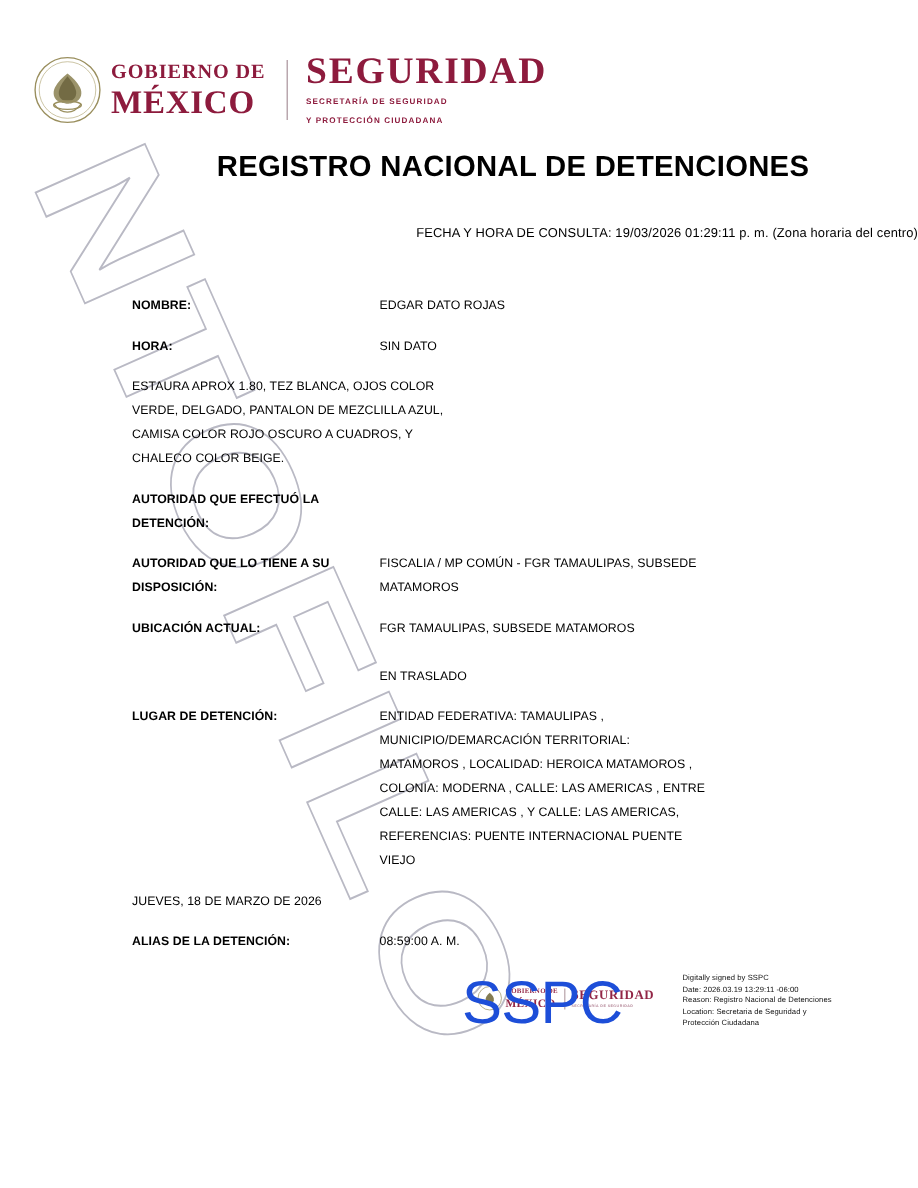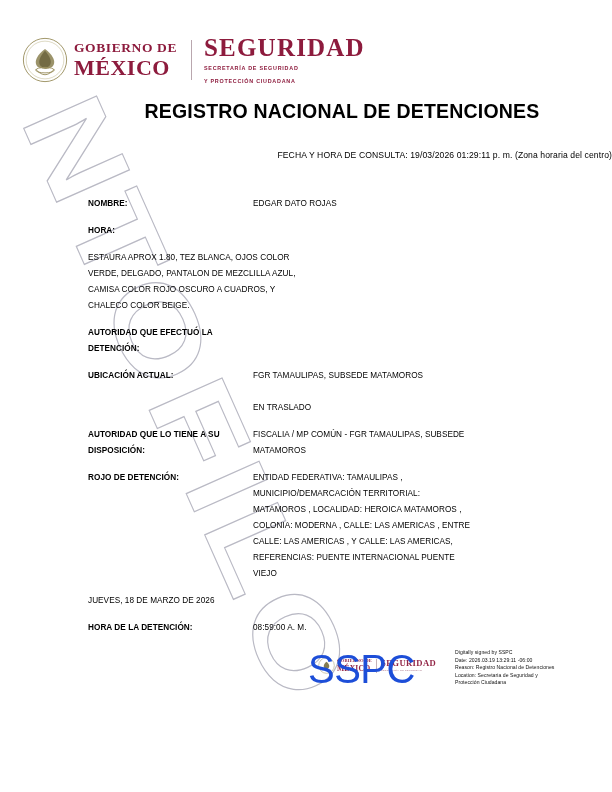--- a/index.html
+++ b/index.html
@@ -280,56 +280,57 @@
 
   <div class="consult">FECHA Y HORA DE CONSULTA:  19/03/2026 01:29:11 p. m. (Zona horaria del centro)</div>
 
   <div class="fields">
     <div class="field-row">
       <div class="field-label">NOMBRE:</div>
       <div class="field-value">EDGAR  DATO ROJAS</div>
     </div>
     <div class="field-row">
       <div class="field-label">HORA:</div>
+      <div class="field-value">SIN DATO</div>
     </div>
     <div class="field-row">
       <div class="field-value">ESTAURA APROX 1.80, TEZ BLANCA, OJOS COLOR
 VERDE, DELGADO, PANTALON DE MEZCLILLA AZUL,
 CAMISA COLOR ROJO OSCURO A CUADROS, Y
 CHALECO COLOR BEIGE.</div>
     </div>
     <div class="field-row">
       <div class="field-label">AUTORIDAD QUE EFECTUÓ LA DETENCIÓN:</div>
     </div>
     <div class="field-row">
-      <div class="field-label">UBICACIÓN ACTUAL:</div>
-      <div class="field-value">FGR TAMAULIPAS, SUBSEDE MATAMOROS
-
-EN TRASLADO</div>
-    </div>
-    <div class="field-row">
       <div class="field-label">AUTORIDAD QUE LO TIENE A SU DISPOSICIÓN:</div>
       <div class="field-value">FISCALIA / MP COMÚN - FGR TAMAULIPAS, SUBSEDE
 MATAMOROS</div>
     </div>
     <div class="field-row">
-      <div class="field-label">ROJO DE DETENCIÓN:</div>
+      <div class="field-label">UBICACIÓN ACTUAL:</div>
+      <div class="field-value">FGR TAMAULIPAS, SUBSEDE MATAMOROS
+
+EN TRASLADO</div>
+    </div>
+    <div class="field-row">
+      <div class="field-label">LUGAR DE DETENCIÓN:</div>
       <div class="field-value">ENTIDAD FEDERATIVA: TAMAULIPAS ,
 MUNICIPIO/DEMARCACIÓN TERRITORIAL:
 MATAMOROS , LOCALIDAD: HEROICA MATAMOROS ,
 COLONIA: MODERNA , CALLE: LAS AMERICAS , ENTRE
 CALLE: LAS AMERICAS , Y CALLE: LAS AMERICAS,
 REFERENCIAS: PUENTE INTERNACIONAL PUENTE
 VIEJO</div>
     </div>
     <div class="field-row">
       <div class="field-value">JUEVES, 18 DE MARZO DE 2026</div>
     </div>
     <div class="field-row">
-      <div class="field-label">HORA DE LA DETENCIÓN:</div>
+      <div class="field-label">ALIAS DE LA DETENCIÓN:</div>
       <div class="field-value">08:59:00 A. M.</div>
     </div>
   </div>
 
   <div class="sig-area">
     <div class="sig-logo">
       <svg class="sig-eagle" viewBox="0 0 100 100">
         <circle cx="50" cy="50" r="46" fill="none" stroke="#9a8f5e" stroke-width="3"></circle>
         <path d="M50 28 C40 36 32 46 34 58 C36 68 44 72 50 72 C56 72 64 68 66 58 C68 46 60 36 50 28 Z" fill="#7e7549"></path>
       </svg>

